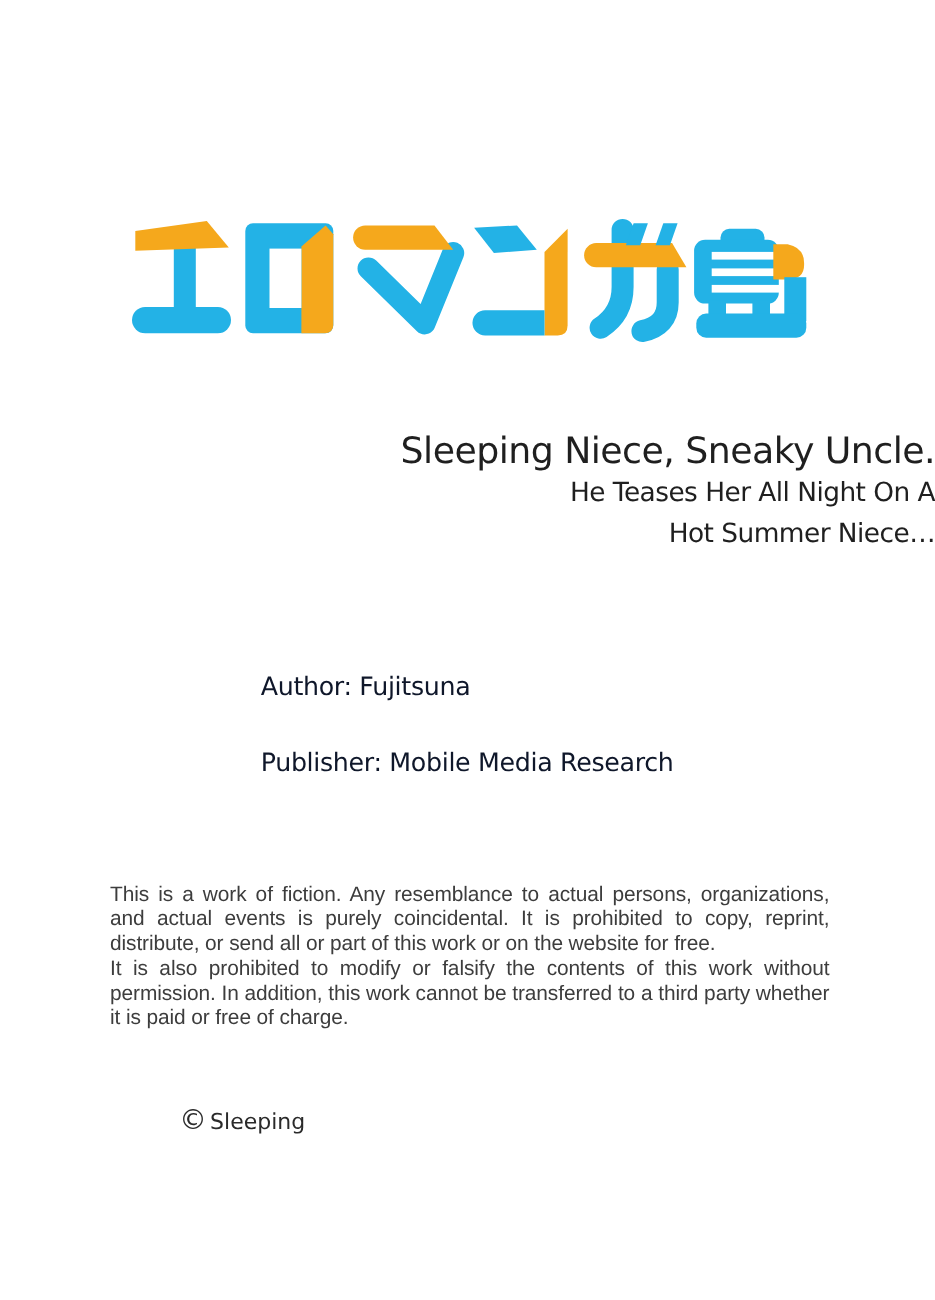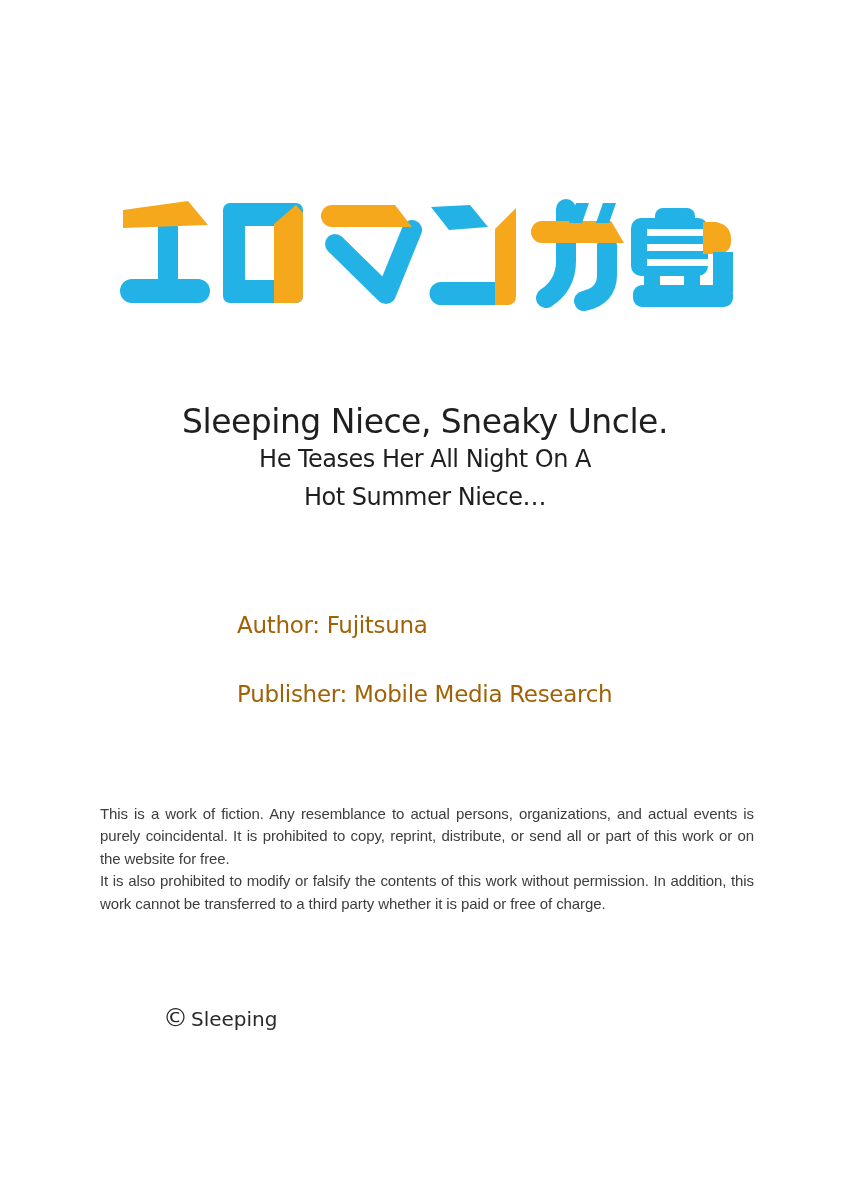--- a/index.html
+++ b/index.html
@@ -21,39 +21,39 @@
     color:var(--text-dark);
   }
   
   .logo{position:absolute;left:118px;top:197px;width:618px;height:118px;}
   .fb{fill:var(--brand-blue);}
   .fo{fill:var(--brand-orange);}
   .fw{fill:var(--paper);}
   .sb{stroke:var(--brand-blue);stroke-width:20;fill:none;stroke-linecap:round;stroke-linejoin:round;}
   
   .title-block{
-    position:absolute;left:0;right:0;top:404px;
-    text-align:center;
+    position:absolute;left:0;right:0;top:392px;
+    text-align:right;
     font-family:"DejaVu Sans","Liberation Sans",sans-serif;
     color:var(--text-dark);
   }
   .title-main{font-size:33px;line-height:36px;letter-spacing:-0.5px;}
   .title-sub{font-size:24px;line-height:38px;letter-spacing:-0.5px;}
   
   .credit{
     position:absolute;left:237px;
     font-family:"DejaVu Sans","Liberation Sans",sans-serif;
-    font-size:23px;color:#a16207;letter-spacing:-0.3px;
+    font-size:23px;color:#0f172a;letter-spacing:-0.3px;
   }
   .credit.author{top:612px;}
   .credit.publisher{top:681px;}
   
   .disclaimer{
     position:absolute;left:100px;top:803px;width:654px;
-    font-size:15px;line-height:22.4px;
+    font-size:19px;line-height:22.4px;
     letter-spacing:-0.1px;
     color:var(--text-body);
     text-align:justify;
   }
   .disclaimer p{margin:0;}
   
   .copyright{
     position:absolute;left:163px;top:1006px;
     font-family:"DejaVu Sans","Liberation Sans",sans-serif;
     font-size:20px;color:#2a2a2a;

